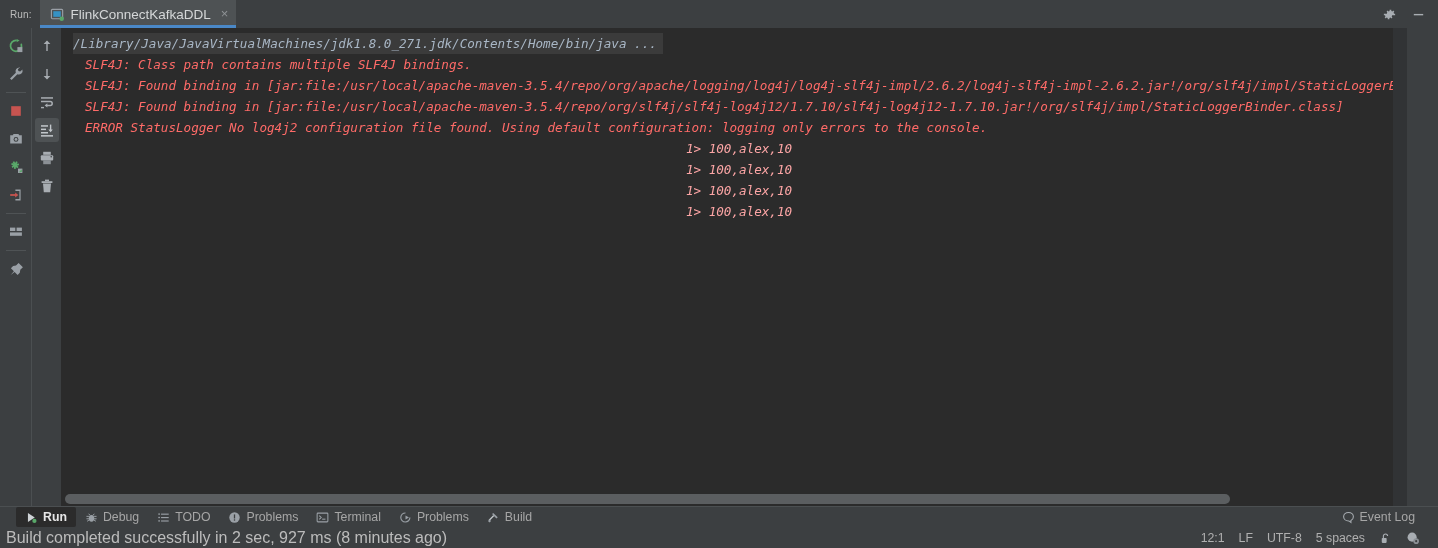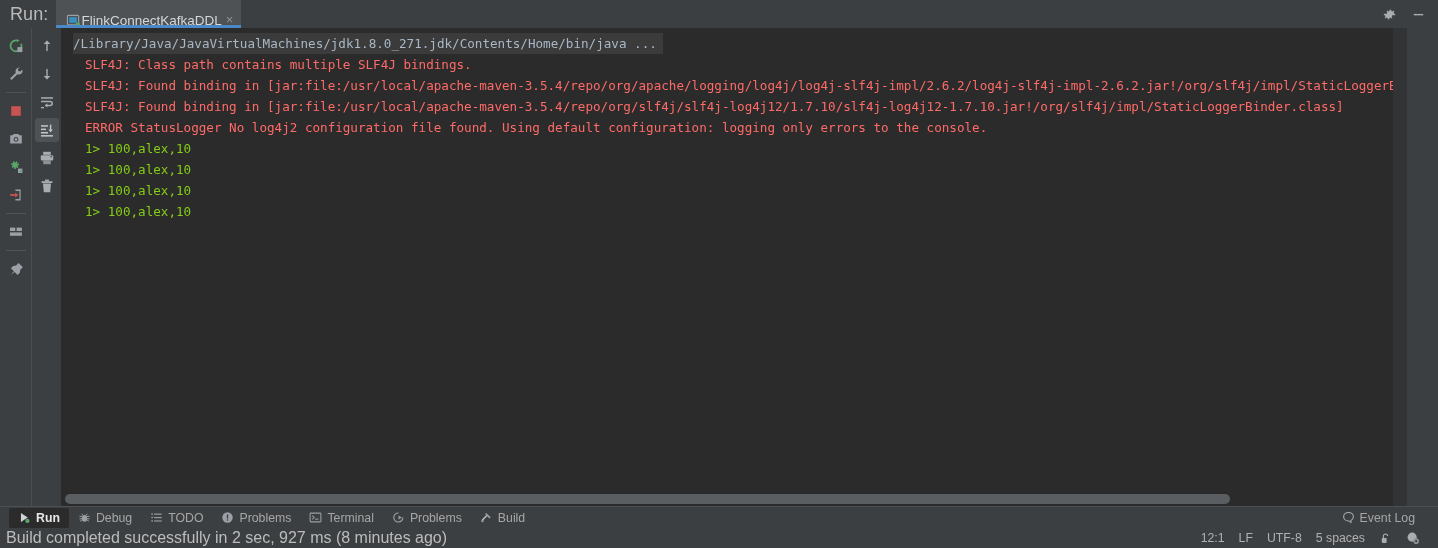--- a/index.html
+++ b/index.html
@@ -19,30 +19,31 @@
   
   .topbar {
     height: 28px;
     background: #3c3f41;
     display: flex; align-items: stretch;
     position: relative;
     flex: 0 0 28px;
   }
   .run-label {
     color: #bbbbbb;
-    font-size: 18px;
+    font-size: 10px;
     padding: 0 8px 0 10px;
     display: flex; align-items: center;
     letter-spacing: .1px;
   }
   .tab {
     position: relative;
     background: #4e5254;
-    display: flex; align-items: flex-end;
+    display: flex; align-items: center;
     padding: 0 8px 0 10px;
+    gap: 6px;
     min-width: 160px;
   }
   .tab::after {
     content: "";
     position: absolute;
     left: 0; right: 0; bottom: 0;
     height: 3px;
     background: #4a88c7;
   }
   .tab-title {
@@ -99,20 +100,21 @@
     margin: 4px 0;
   }
 
   
   .console-wrap {
     flex: 1 1 auto;
     position: relative;
     background: #2b2b2b;
     display: flex; flex-direction: column;
     min-width: 0;
+    font-style: italic;
   }
   .console {
     flex: 1 1 auto;
     position: relative;
     overflow: hidden;
     padding: 4px 0 0 0;
   }
   .line {
     font-family: "DejaVu Sans Mono", "Liberation Mono", monospace;
     font-size: 12.6px;
@@ -124,21 +126,21 @@
   .line.cmd {
     color: #a9b7c6;
     display: inline-block;
     background: #3b3b3b;
     padding-right: 6px;
     margin-left: 12px;
     padding-left: 0;
   }
   .cmd-row { line-height: 21px; }
   .line.err { color: #ff6b68; }
-  .line.out { color: #84cc16; }
+  .line.out { color: #fca5a5; text-align: center; }
   .lnk {
     color: #589df6;
     text-decoration: underline;
   }
   .hscroll-track {
     height: 14px;
     background: #2b2b2b;
     position: relative;
     flex: 0 0 14px;
     padding: 2px 4px;
@@ -158,23 +160,23 @@
     width: 31px;
     background: #3c3f41;
     flex: 0 0 31px;
   }
 
   
   .statusbar {
     height: 22px;
     background: #3c3f41;
     border-top: 1px solid #4b4f51;
-    display: flex; align-items: center;
+    display: flex; align-items: flex-start;
     flex: 0 0 22px;
-    padding-left: 9px;
+    padding-left: 16px;
   }
   .sb-item {
     display: flex; align-items: center;
     gap: 5px;
     height: 20px;
     padding: 0 9px;
     color: #a6a6a6;
     font-size: 12.3px;
     border-radius: 2px;
   }

